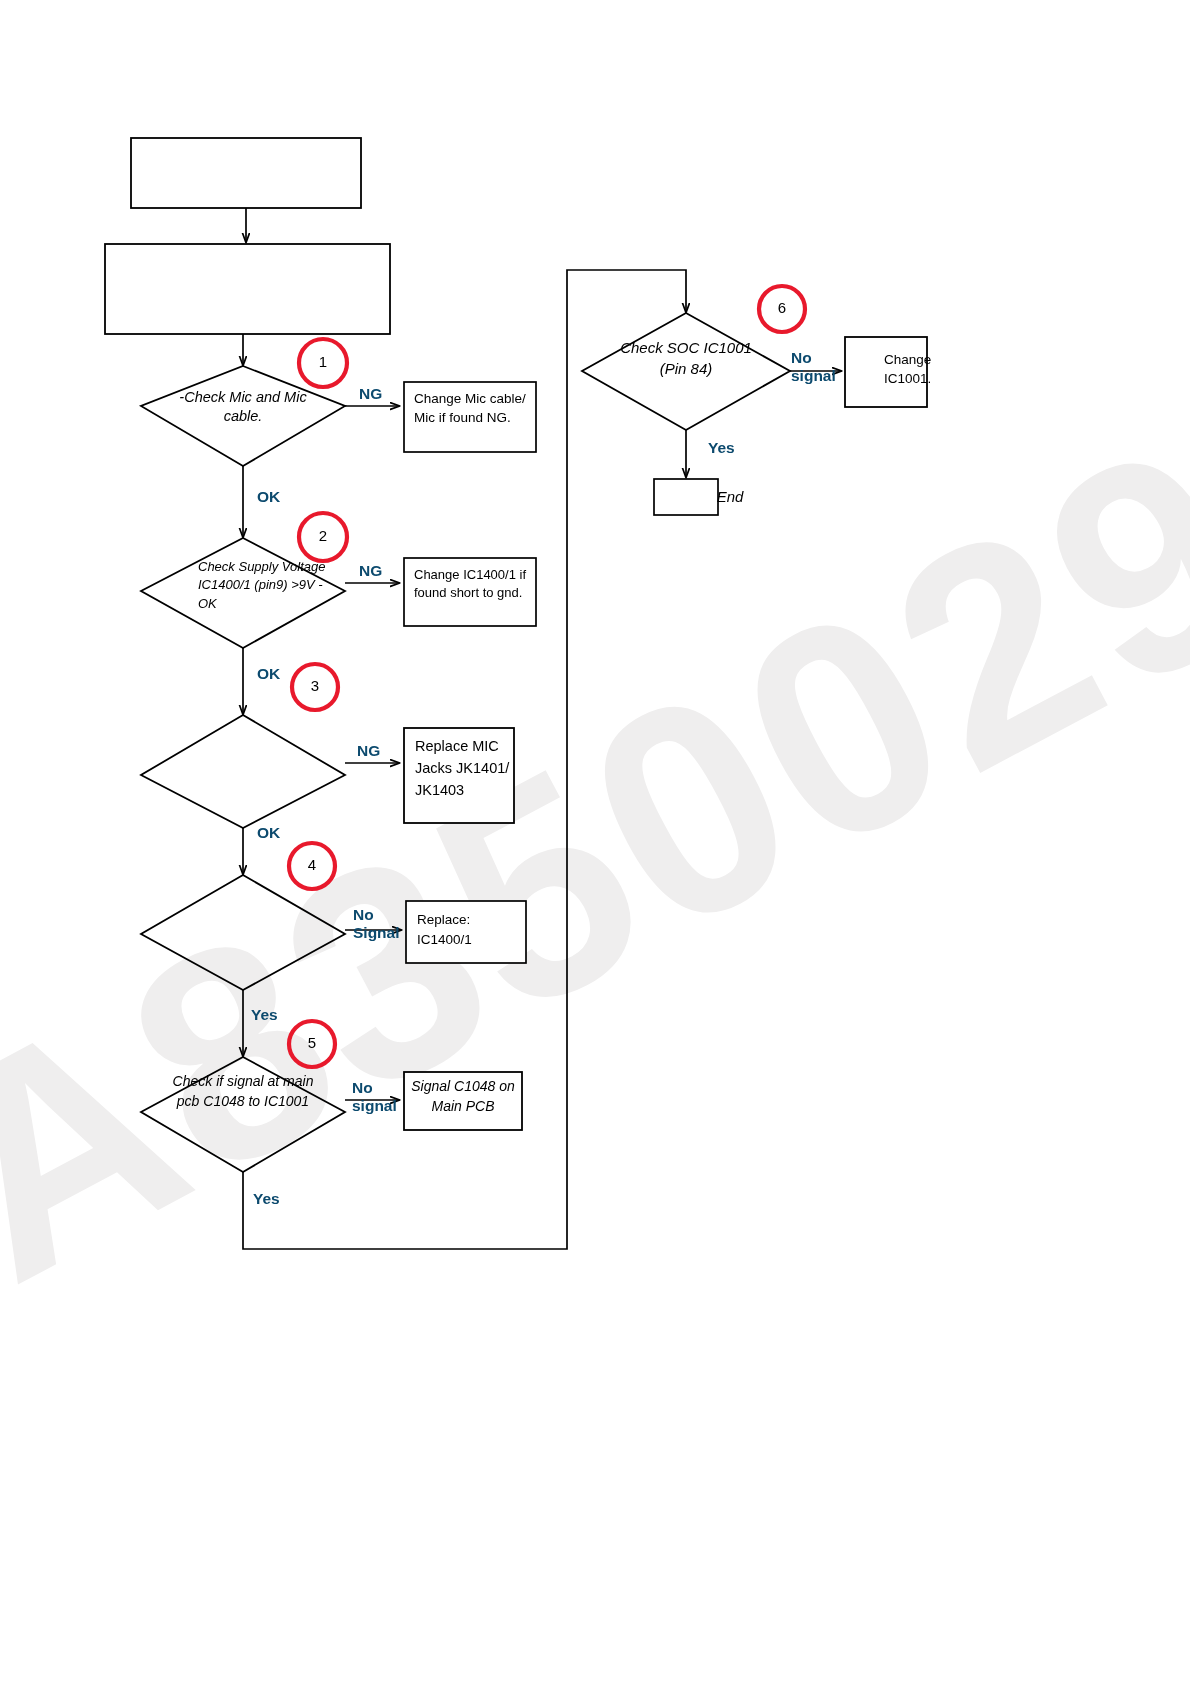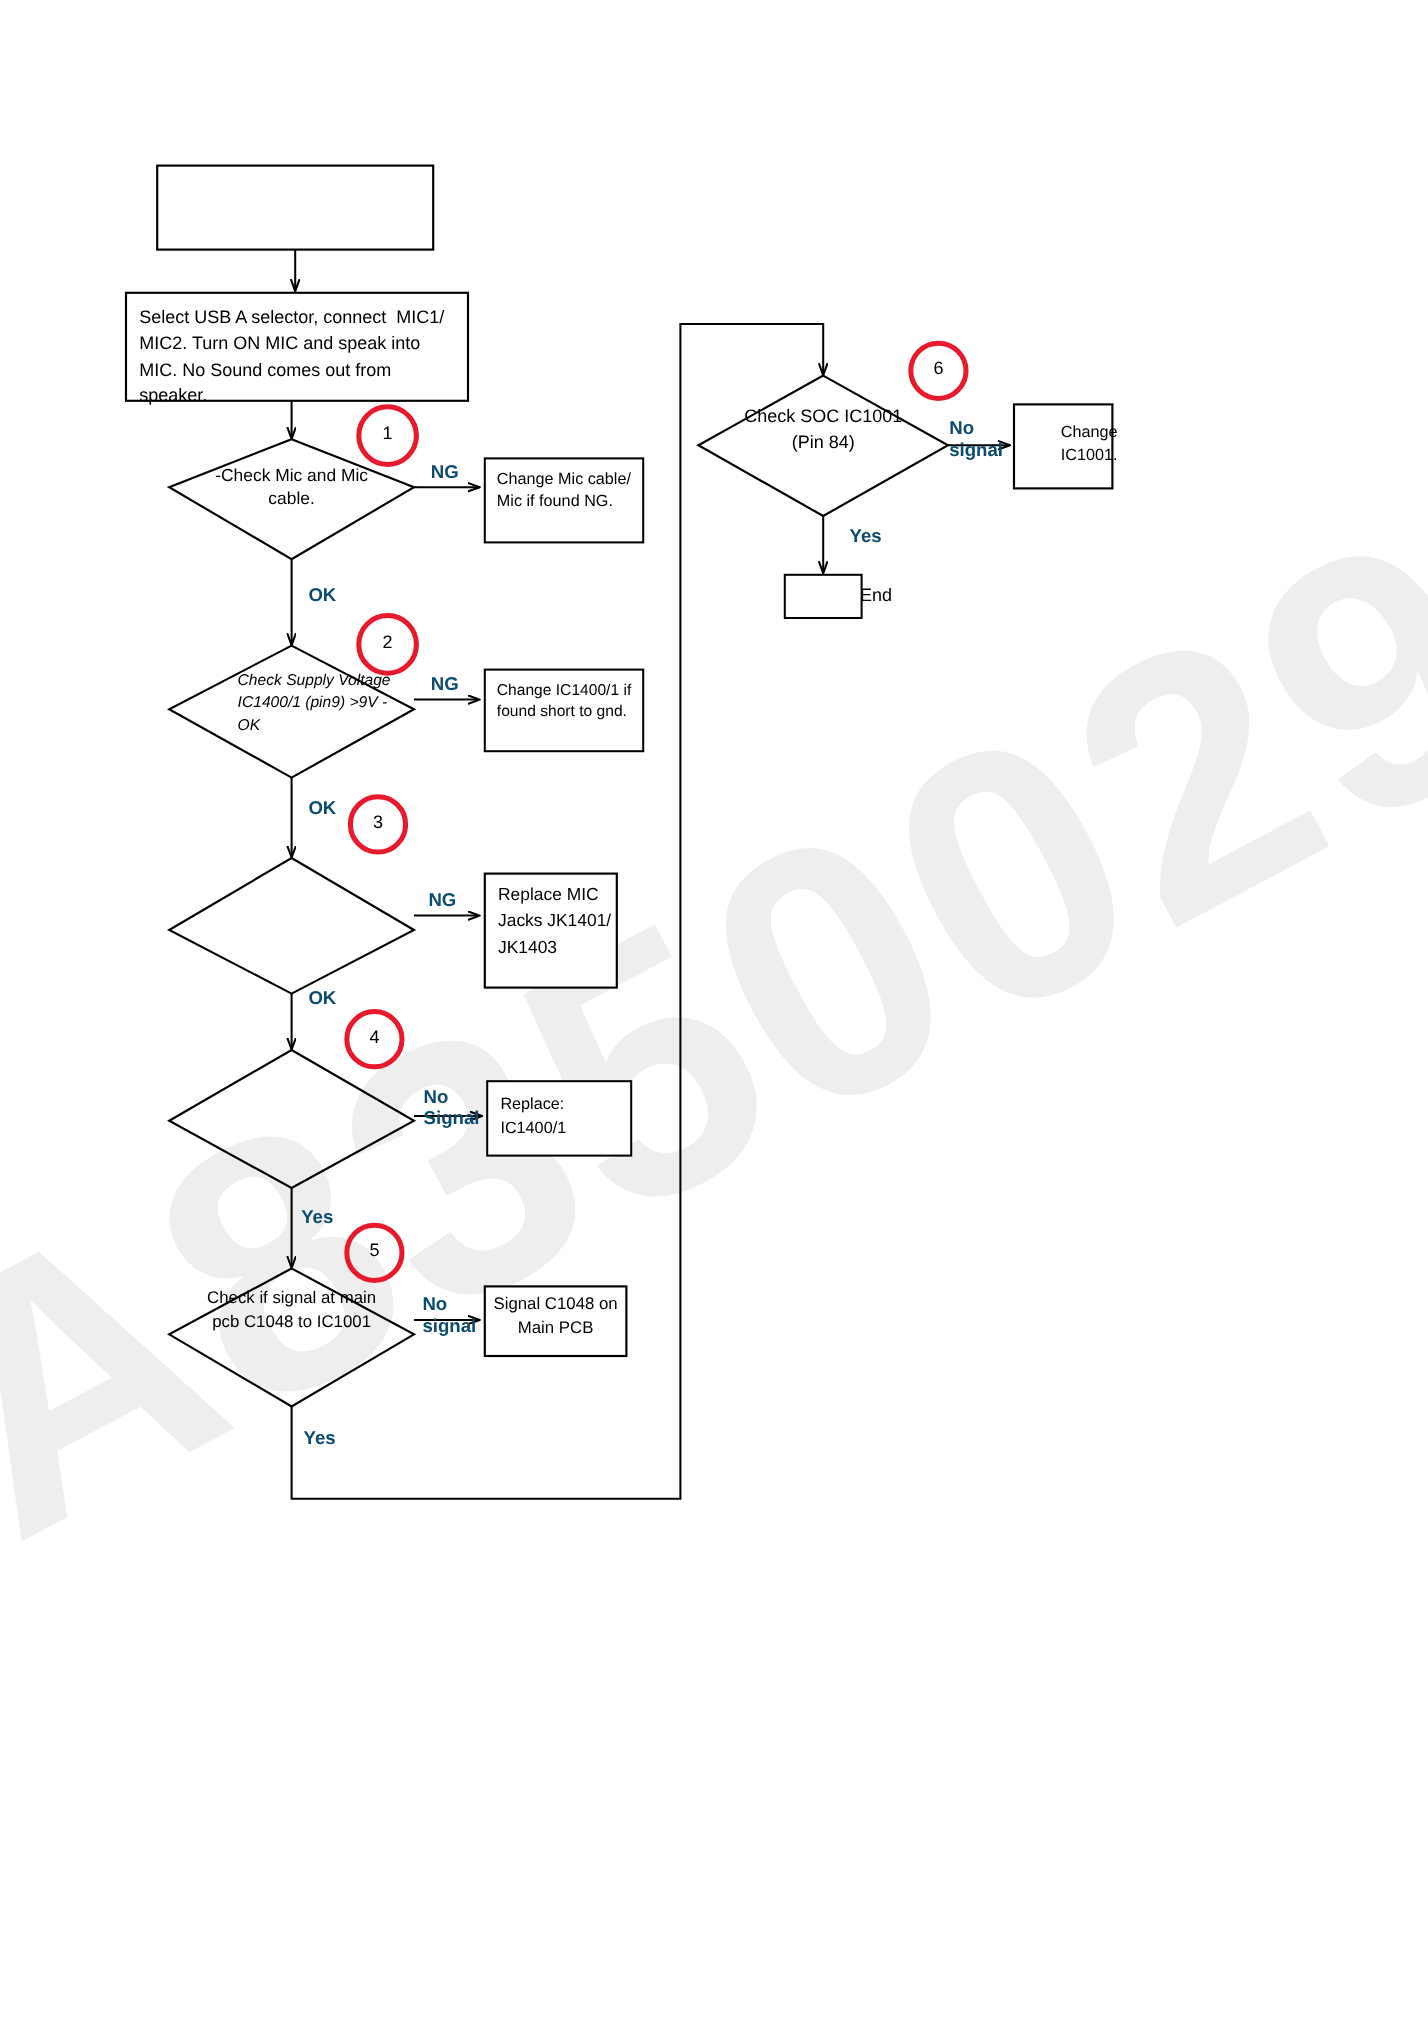--- a/index.html
+++ b/index.html
@@ -55,21 +55,21 @@
   .node-text {
     position: absolute;
     z-index: 2;
     font-family: "Liberation Sans", sans-serif;
     font-size: 14.5px;
     line-height: 1.32;
     color: #000;
     white-space: pre-wrap;
     pointer-events: auto;
   }
-  .t-center { text-align: center; }
+  .t-center { text-align: center; font-style: italic; }
   .t-left { text-align: left; }
   .edge-label {
     position: absolute;
     z-index: 3;
     font-family: "Liberation Sans", sans-serif;
     font-size: 15.5px;
     line-height: 1.15;
     color: #0c4a6e;
     white-space: pre-line;
     font-weight: bold;
@@ -147,21 +147,20 @@
     <polygon class="diamond-fill" points="686,313 790,371 686,430 582,371"></polygon>
     <path class="conn" d="M790,371 L841,371" marker-end="url(#arrow)"></path>
     <rect class="box-fill" x="845" y="337" width="82" height="70" stroke-width="1.8"></rect>
     <path class="conn" d="M686,430 L686,477" marker-end="url(#arrow)"></path>
     <rect class="box-fill" x="654" y="479" width="64" height="36" stroke-width="1.7"></rect>
     <ellipse class="redcircle" cx="782" cy="309" rx="23" ry="23"></ellipse>
   </svg>
 
   <div class="node-text t-center" style="left:136px; top:163px; width:220px;"></div>
 
-  <div class="node-text t-left" style="left:116px; top:254px; width:268px; font-size:15px; line-height:1.45;">Select USB A selector, connect  MIC1/ MIC2. Turn ON MIC and speak into MIC. No Sound comes out from speaker.</div>
 
   <div class="node-text t-center" style="left:163px; top:388px; width:160px;">-Check Mic and Mic cable.</div>
   <div class="edge-label" style="left:359px; top:385px;">NG</div>
   <div class="node-text t-left" style="left:414px; top:390px; width:118px; font-size:13.5px; line-height:1.38;">Change Mic cable/ Mic if found NG.</div>
   <div class="edge-label" style="left:257px; top:488px;">OK</div>
   <div class="marker-num" style="left:301px; top:353px;">1</div>
 
   <div class="node-text t-left" style="left:198px; top:558px; width:130px; font-size:13px; line-height:1.42;font-style:italic;">Check Supply Voltage IC1400/1 (pin9) &gt;9V - OK</div>
   <div class="edge-label" style="left:359px; top:562px;">NG</div>
   <div class="node-text t-left" style="left:414px; top:566px; width:118px; font-size:13px; line-height:1.42;">Change IC1400/1 if found short to gnd.</div>

